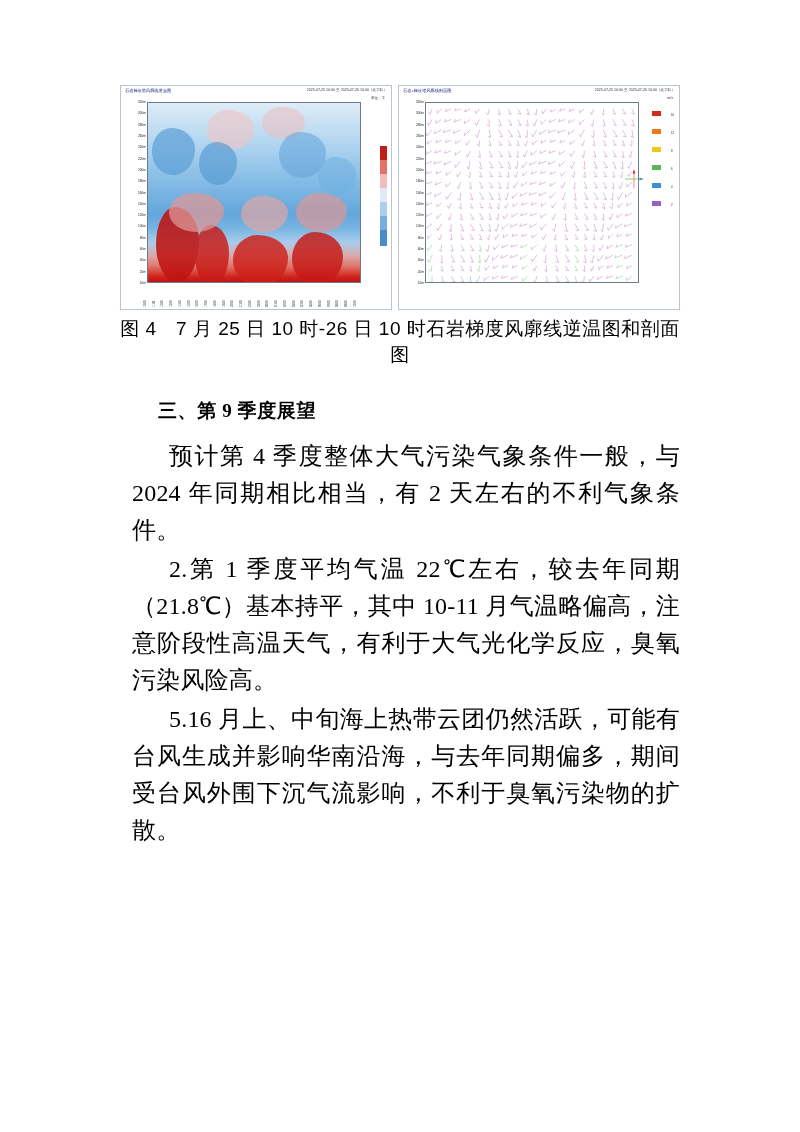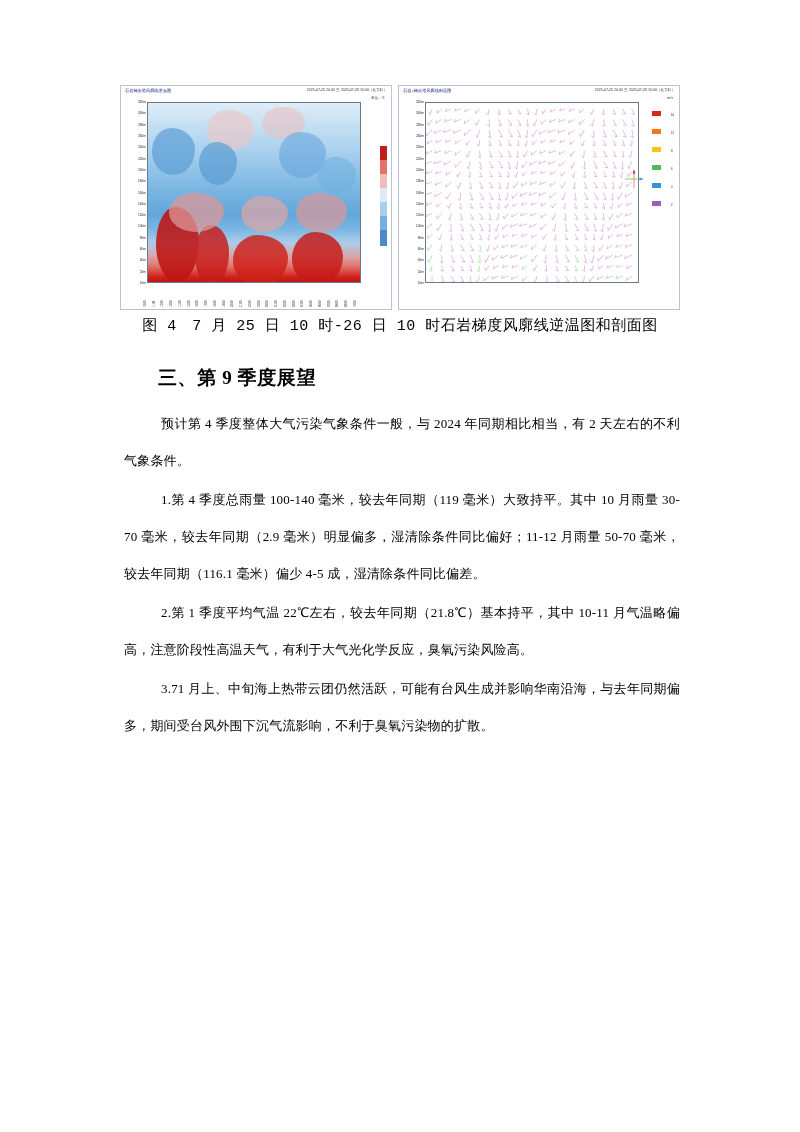--- a/index.html
+++ b/index.html
@@ -178,38 +178,38 @@
     position: absolute;
     right: 34px;
     top: 82px;
     width: 22px;
     height: 22px;
   }
 
   .fig-caption {
     margin-top: 6px;
     text-align: center;
-    font-size: 15px;
-    font-family: Liberation Mono, monospace;
+    font-size: 19px;
+    font-family: Liberation Sans, sans-serif;
     letter-spacing: 0.5px;
   }
 
   
   h2.section-title {
     font-size: 19px;
     font-weight: bold;
     margin: 30px 0 14px 0;
     text-indent: 38px;
     font-family: "Liberation Serif", serif;
     letter-spacing: 0.6px;
   }
   p.para {
-    font-size: 13px;
+    font-size: 24px;
     line-height: 37px;
-    margin: 0 0 2px 4px;
+    margin: 0 0 2px 12px;
     text-indent: 37px;
     text-align: justify;
     letter-spacing: 0.2px;
     font-family: "Liberation Serif", serif;
   }
 </style>
 </head>
 <body>
 
 <div class="page">
@@ -1106,18 +1106,17 @@
         </div>
 
       </div>
 
       <div class="fig-caption">图 4　7 月 25 日 10 时-26 日 10 时石岩梯度风廓线逆温图和剖面图</div>
     </div>
 
     <h2 class="section-title">三、第 9 季度展望</h2>
 
     <p class="para">预计第 4 季度整体大气污染气象条件一般，与 2024 年同期相比相当，有 2 天左右的不利气象条件。</p>
-    <p class="para">1.第 4 季度总雨量 100-140 毫米，较去年同期（119 毫米）大致持平。其中 10 月雨量 30-70 毫米，较去年同期（2.9 毫米）明显偏多，湿清除条件同比偏好；11-12 月雨量 50-70 毫米，较去年同期（116.1 毫米）偏少 4-5 成，湿清除条件同比偏差。</p>
     <p class="para">2.第 1 季度平均气温 22℃左右，较去年同期（21.8℃）基本持平，其中 10-11 月气温略偏高，注意阶段性高温天气，有利于大气光化学反应，臭氧污染风险高。</p>
-    <p class="para">3.71 月上、中旬海上热带云团仍然活跃，可能有台风生成并影响华南沿海，与去年同期偏多，期间受台风外围下沉气流影响，不利于臭氧污染物的扩散。</p>
+    <p class="para">5.16 月上、中旬海上热带云团仍然活跃，可能有台风生成并影响华南沿海，与去年同期偏多，期间受台风外围下沉气流影响，不利于臭氧污染物的扩散。</p>
 
   </div>
 </div>
 
 </body></html>

